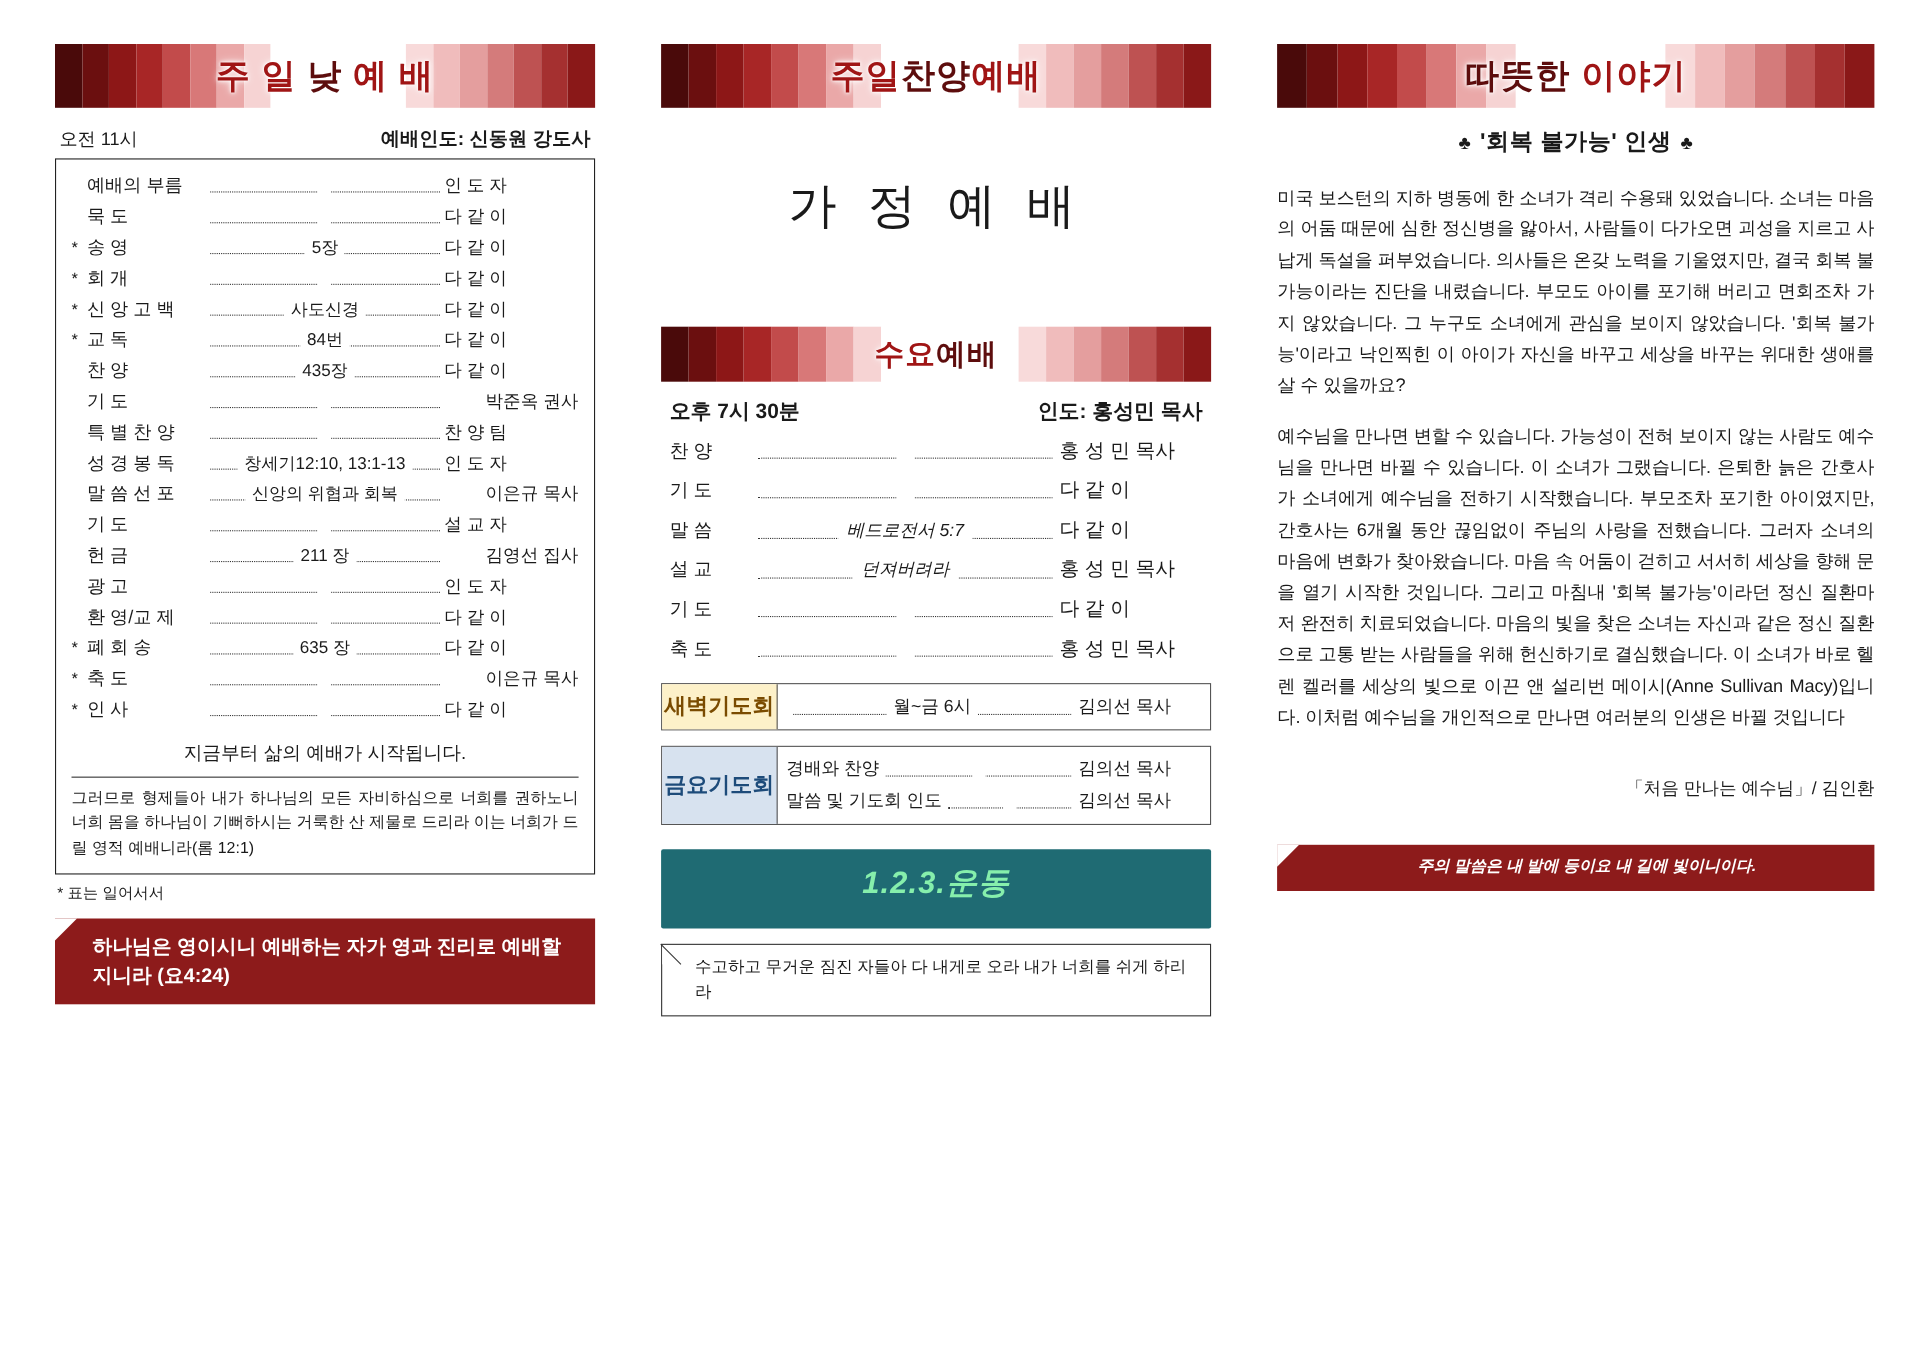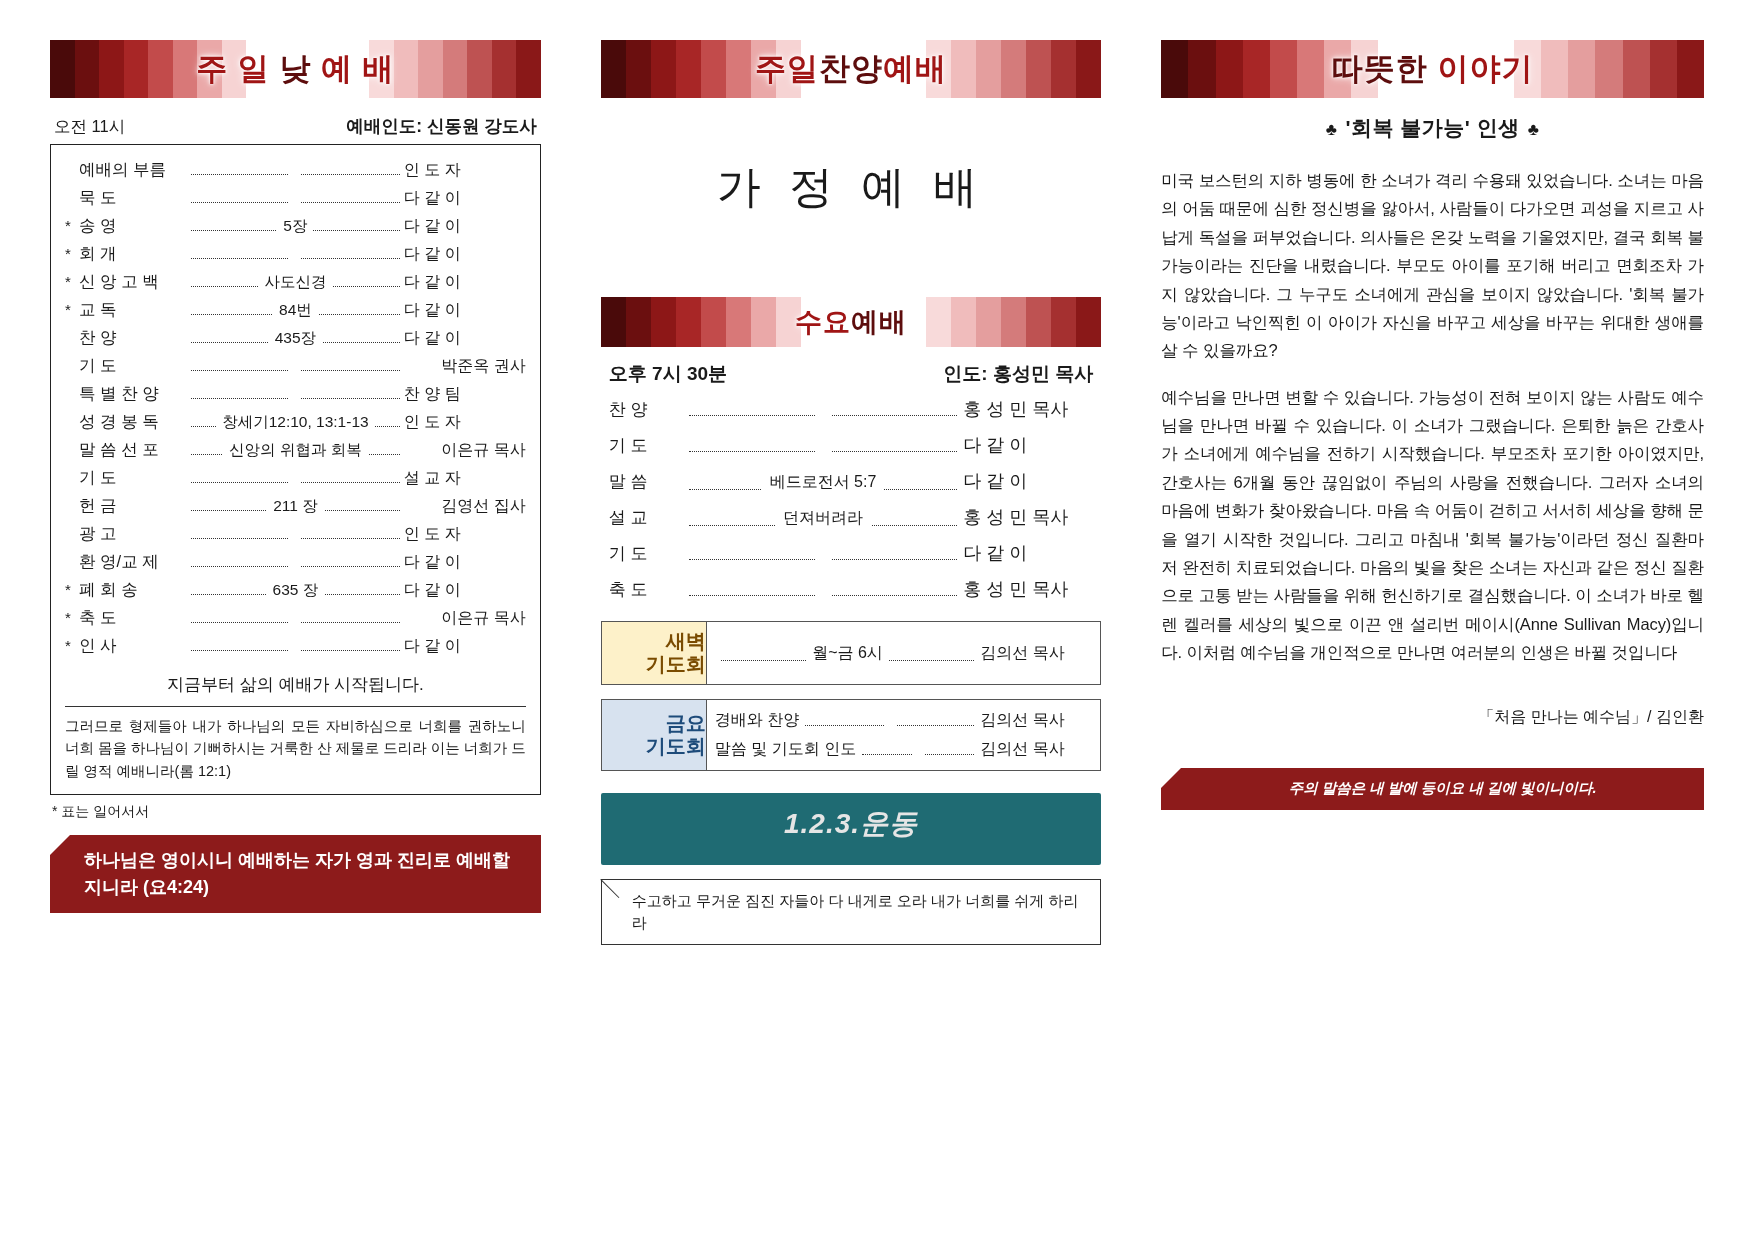--- a/index.html
+++ b/index.html
@@ -233,41 +233,41 @@
     text-align: center;
     overflow: hidden;
     margin: 0 6px;
     font-size: 16px;
   }
   .wrow .mid .dots {
     position: absolute; left: 0; right: 0; bottom: 3px;
     border-bottom: 1.6px dotted #333;
   }
   .wrow .mid span.txt {
-    position: relative; z-index: 2; background: #fff; padding: 0 8px;
+    position: relative; z-index: 2; background: #fff; padding: 0 8px; font-style: italic;
   }
   .wrow .who {
     flex: 0 0 auto;
     width: 138px;
     display: inline-flex;
     justify-content: space-between;
     font-size: 18px;
   }
 
   .meet {
     display: flex;
     align-items: stretch;
     margin-top: 14px;
     border: 1.2px solid #555;
   }
   .meet .tag {
     flex: 0 0 104px;
     display: flex;
-    flex-direction: column;
-    align-items: flex-end;
+    flex-direction: row;
+    align-items: center;
     justify-content: center;
     font-weight: bold;
     font-size: 20px;
     line-height: 1.15;
     color: #23507a;
     padding: 8px 0;
     border-right: 1.2px solid #555;
   }
   .meet.dawn .tag { background: #fdf1c9; color: #7a4b00; }
   .meet.friday .tag { background: #d7e2ef; color: #1d4b7a; }
@@ -291,21 +291,21 @@
   }
   .meet .mrow .mid .dots {
     position: absolute; left:0; right:0; bottom:3px; border-bottom: 1.6px dotted #333;
   }
   .meet .mrow .mid span.txt { position: relative; z-index:2; background:#fff; padding:0 6px;}
   .meet .mrow .who { flex: 0 0 auto; width: 112px; display:inline-flex; justify-content: space-between;}
 
   .campaign {
     margin-top: 22px;
     background: #1f6b73;
-    color: #e5e5e5;
+    color: #86efac;
     text-align: center;
     padding: 12px 10px 14px 10px;
     border-radius: 2px;
   }
   .campaign .c-title {
     font-size: 28px;
     font-weight: bold;
     font-style: italic;
     letter-spacing: 1px;
     margin-bottom: 8px;

